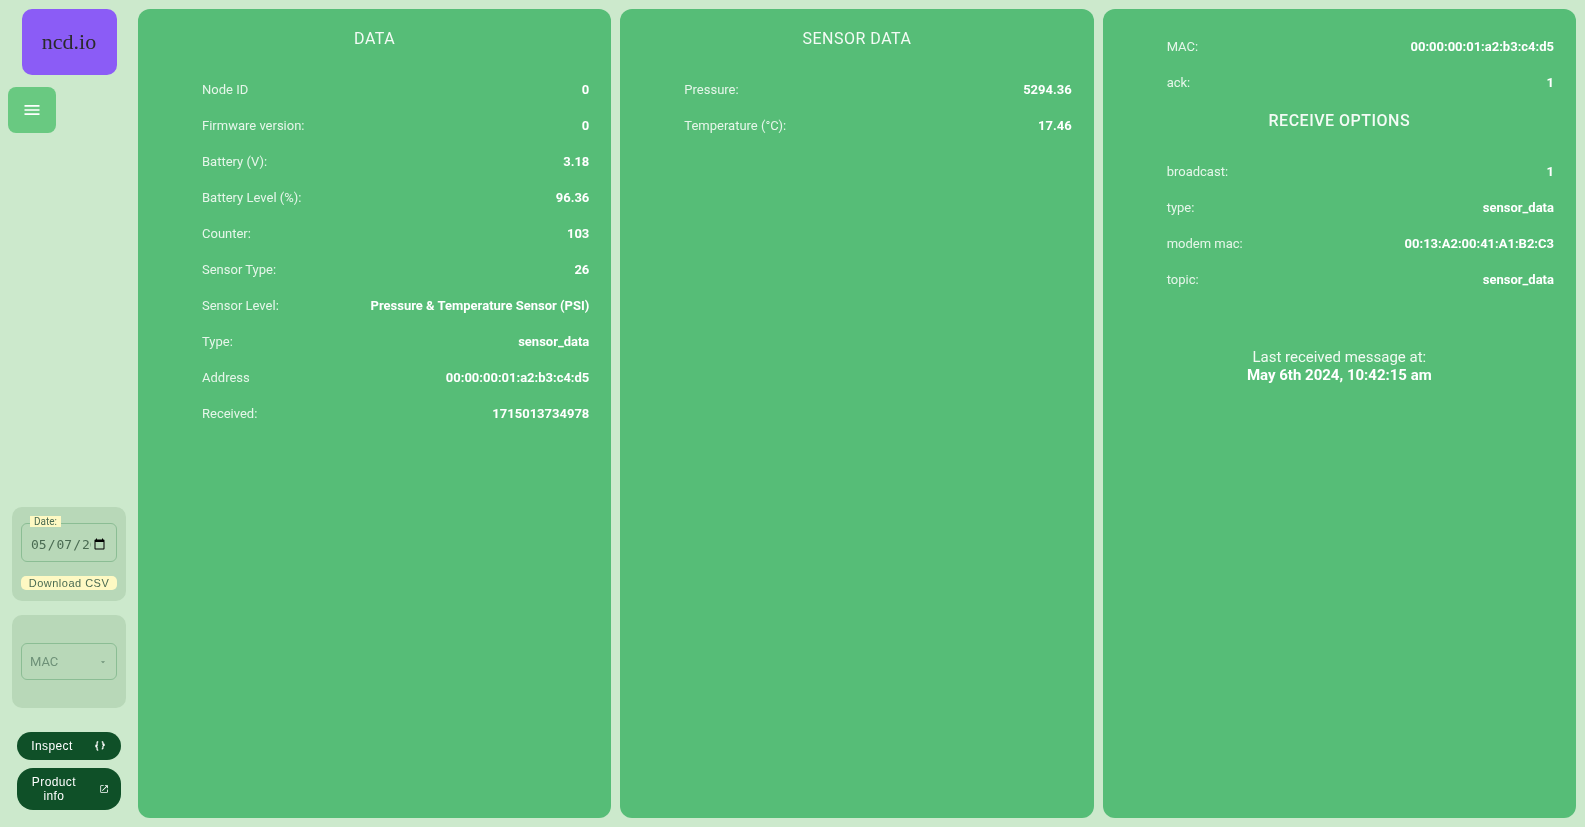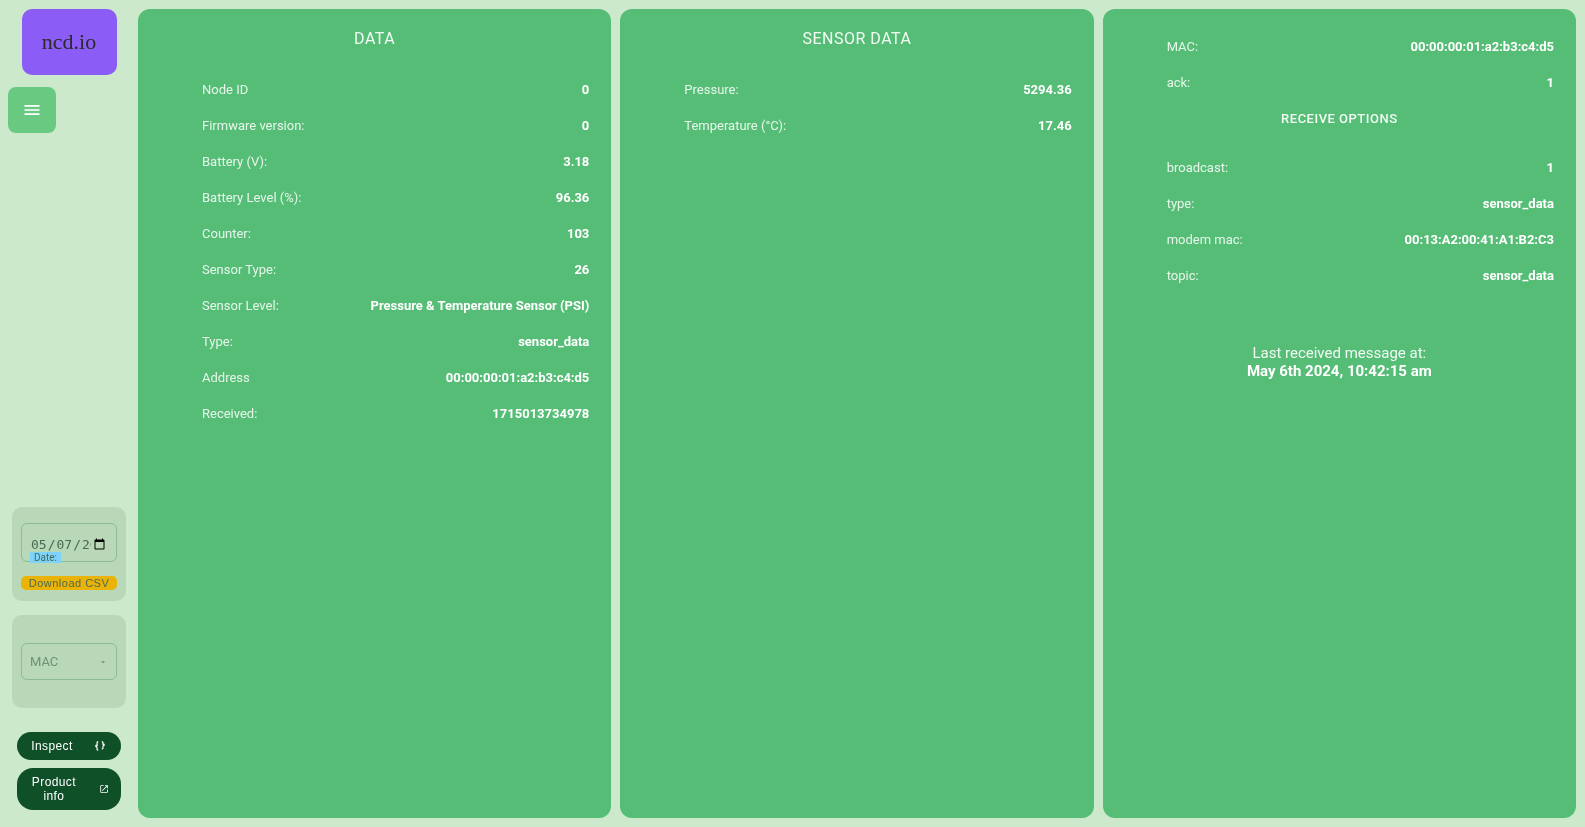--- a/index.html
+++ b/index.html
@@ -66,38 +66,37 @@
     position: relative;
     border: 1px solid #8bbd94;
     border-radius: 6px;
     padding: 10px 8px 8px 8px;
     margin-bottom: 10px;
   }
   .date-legend {
     position: absolute;
     top: -8px;
     left: 8px;
-    background: #7dd3fc;
+    background: #fef9c3;
     padding: 0 4px;
     font-size: 10px;
     color: #4a6b52;
-    margin-top: 36px;
   }
   .date-input {
     width: 100%;
     border: none;
     background: transparent;
     font-size: 13px;
     color: #4a6b52;
     outline: none;
   }
   .dl-btn {
     width: 100%;
     border: none;
-    background: #eab308;
+    background: #fef9c3;
     color: #4a6b52;
     font-size: 11px;
     letter-spacing: 0.5px;
     padding: 1px 4px;
     border-radius: 5px;
     cursor: pointer;
   }
 
   .mac-card {
     background: #b8d8b8;
@@ -157,21 +156,21 @@
   .panel-title {
     text-align: center;
     font-size: 16px;
     font-weight: 400;
     letter-spacing: 0.5px;
     margin-bottom: 24px;
     color: #f3fbf5;
   }
   .panel-subtitle {
     text-align: center;
-    font-size: 13px;
+    font-size: 16px;
     font-weight: 500;
     letter-spacing: 0.5px;
     margin: 10px 0 24px 0;
     color: #f3fbf5;
   }
   .row {
     display: flex;
     justify-content: space-between;
     align-items: baseline;
     padding: 10px 0 11px 0;

